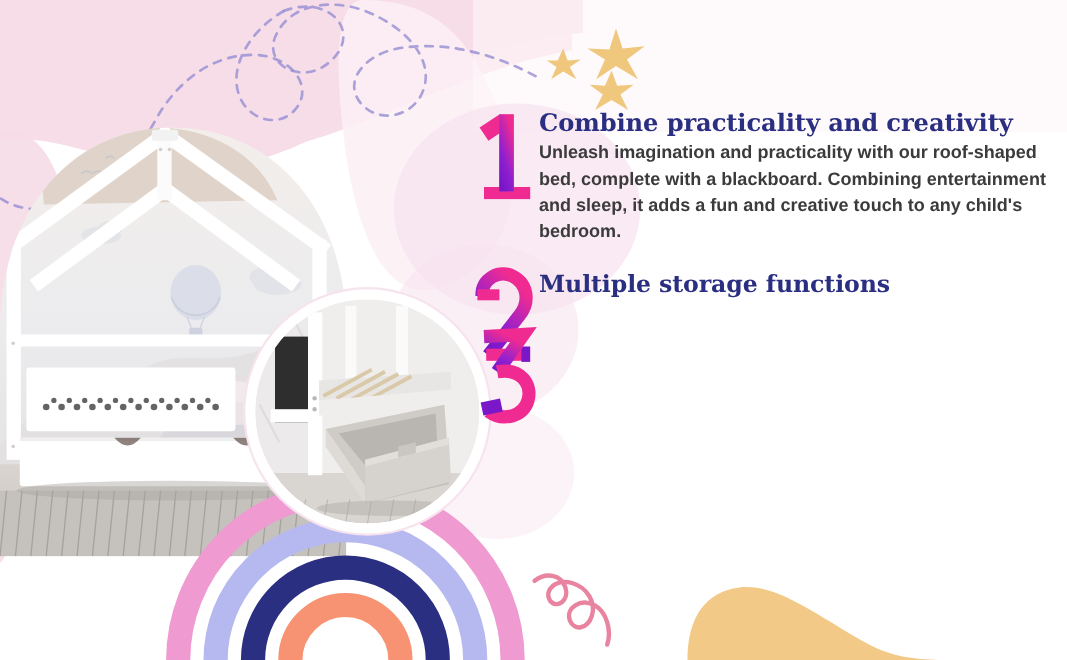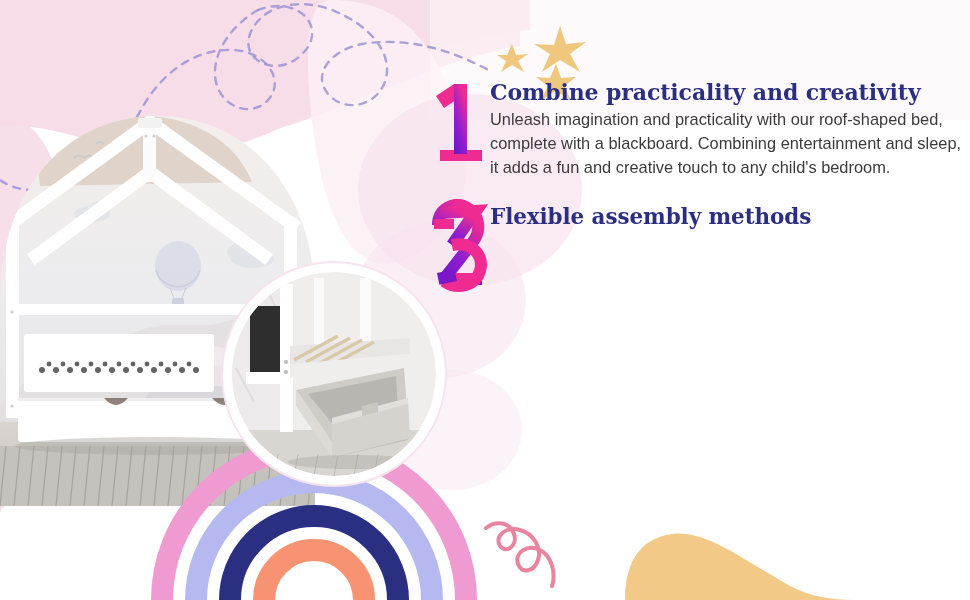--- a/index.html
+++ b/index.html
@@ -22,21 +22,21 @@
   .layer svg { display:block; width:970px; height:600px; }
 
   
   #content-column {
     position:absolute;
     left:432px; top:78px;
     width:538px;
     z-index:40;
   }
 
-  .feature-block { position:relative; margin-bottom:16px; }
+  .feature-block { position:relative; margin-bottom:16px;margin-top:20px; }
   .feature-block:last-child { margin-bottom:0; }
 
   .feature-number {
     position:absolute;
     left:0; top:-4px;
     width:56px; height:96px;
     pointer-events:none;
   }
   .feature-number svg { display:block; width:56px; height:96px; }
 
@@ -51,20 +51,21 @@
     line-height:1.12;
     margin-bottom:3px;
     white-space:nowrap;
   }
 
   .feature-text {
     font-family:"Liberation Sans", sans-serif;
     font-size:16.4px;
     line-height:1.46;
     color:#3b3b3b;
+    font-weight:bold;
   }
 
   #block-1 .feature-title { font-size:22px; }
   #block-1 .feature-body { padding-top:2px; }
   #block-2 { margin-top:24px; }
   #block-3 { margin-top:26px; }
 
   
   #main-photo {
     position:absolute;
@@ -389,30 +390,30 @@
     <div class="feature-block" id="block-2">
       <div class="feature-number">
         <svg viewBox="0 0 56 96" xmlns="http://www.w3.org/2000/svg">
           <path d="M6,26 C6,10 22,2 34,8 C48,15 50,32 40,44 L12,80" fill="none" stroke="url(#gradNum)" stroke-width="12" stroke-linecap="butt"></path>
           <rect x="2" y="20" width="20" height="10" fill="#ef2b92"></rect>
           <rect x="10" y="74" width="38" height="11" fill="#ef2b92"></rect>
           <rect x="42" y="72" width="8" height="14" fill="#7a17c9"></rect>
         </svg>
       </div>
       <div class="feature-body">
+        <div class="feature-title">Multiple storage functions</div>
       </div>
     </div>
 
     <div class="feature-block" id="block-3">
       <div class="feature-number">
         <svg viewBox="0 0 56 96" xmlns="http://www.w3.org/2000/svg">
           <path d="M8,12 L44,10 L20,44" fill="none" stroke="url(#gradNum)" stroke-width="12" stroke-linejoin="miter"></path>
           <path d="M20,44 C42,40 52,56 48,70 C44,84 26,90 12,80" fill="none" stroke="#ef2b92" stroke-width="12" stroke-linecap="butt"></path>
           <rect x="6" y="70" width="18" height="12" fill="#7a17c9" transform="rotate(-12 15 76)"></rect>
         </svg>
       </div>
       <div class="feature-body">
-        <div class="feature-title">Flexible assembly methods</div>
       </div>
     </div>
 
   </div>
 </div>
 
 </body></html>

